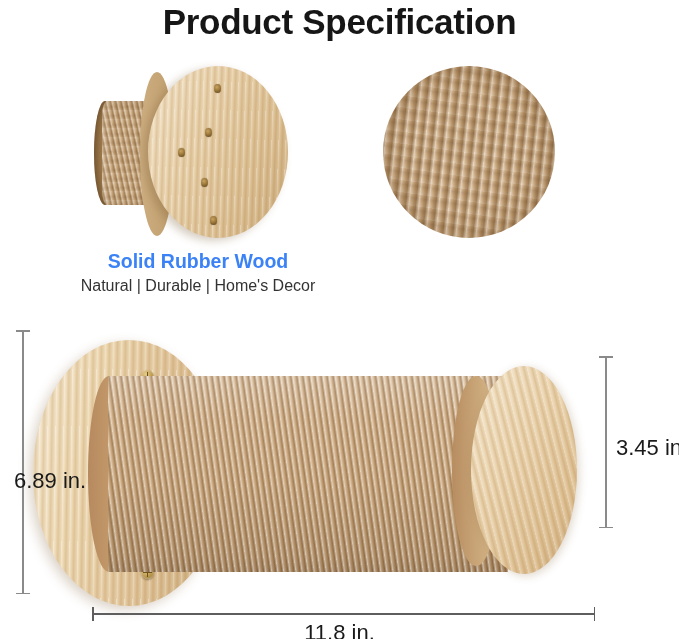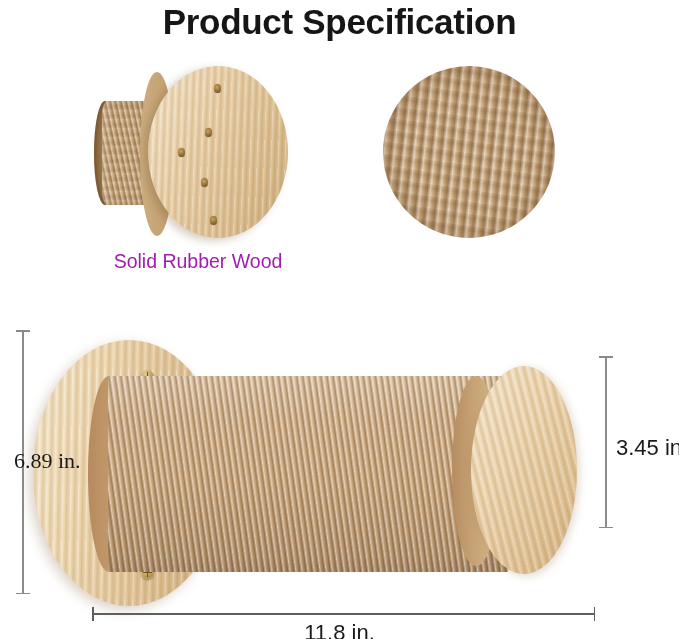--- a/index.html
+++ b/index.html
@@ -21,22 +21,22 @@
     font-weight:bold;
     letter-spacing:-0.3px;
     color:#161616;
   }
 
   
   .feature{position:absolute;}
   .feature .caption{
     text-align:center;
     font-size:19.5px;
-    font-weight:normal;
-    color:#a21caf;
+    font-weight:bold;
+    color:#3b82f6;
     white-space:nowrap;
   }
   .feature .sub{
     text-align:center;
     font-size:16px;
     font-weight:normal;
     color:#333333;
     white-space:nowrap;
     margin-top:4px;
   }
@@ -226,21 +226,21 @@
 
   .dim-label{
     position:absolute;
     font-size:22px;
     color:#1a1a1a;
     white-space:nowrap;
     background:transparent;
   }
 
   #dim-height-line{left:22px;top:330px;height:264px;}
-  #dim-height-label{left:14px;top:448px;font-family:Liberation Serif, serif;}
+  #dim-height-label{left:14px;top:468px;}
 
   #dim-diam-line{left:605px;top:356px;height:172px;}
   #dim-diam-label{left:616px;top:435px;}
 
   #dim-length-line{left:92px;top:613px;width:503px;}
   #dim-length-label{left:0;top:620px;width:679px;text-align:center;}
 </style>
 </head>
 <body>
 
@@ -255,20 +255,21 @@
       <div id="thumb-wood-edge"></div>
       <div id="thumb-wood-disc" class="wood-tex">
         <span class="screw-hole" style="left:66px;top:18px;"></span>
         <span class="screw-hole" style="left:57px;top:62px;"></span>
         <span class="screw-hole" style="left:30px;top:82px;"></span>
         <span class="screw-hole" style="left:53px;top:112px;"></span>
         <span class="screw-hole" style="left:62px;top:150px;"></span>
       </div>
     </div>
     <div class="caption">Solid Rubber Wood</div>
+    <div class="sub">Natural | Durable | Home's Decor</div>
   </div>
 
   <div class="feature" id="feature-rope">
     <div class="art-rope">
       <div id="rope-circle"></div>
     </div>
   </div>
 
   <div id="main-product">
     <div id="mount-plate">

